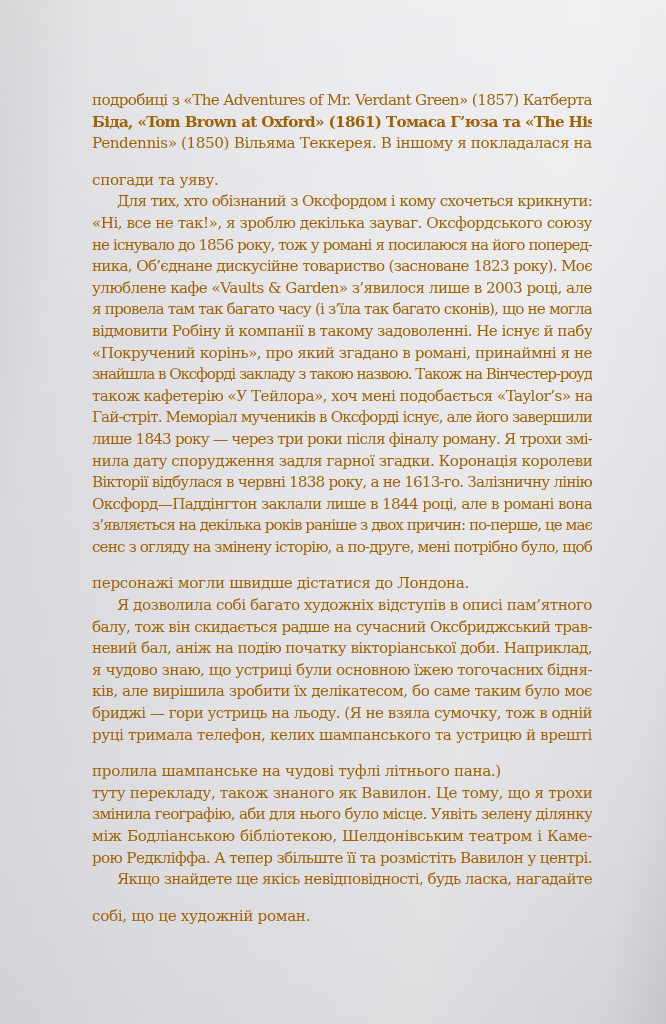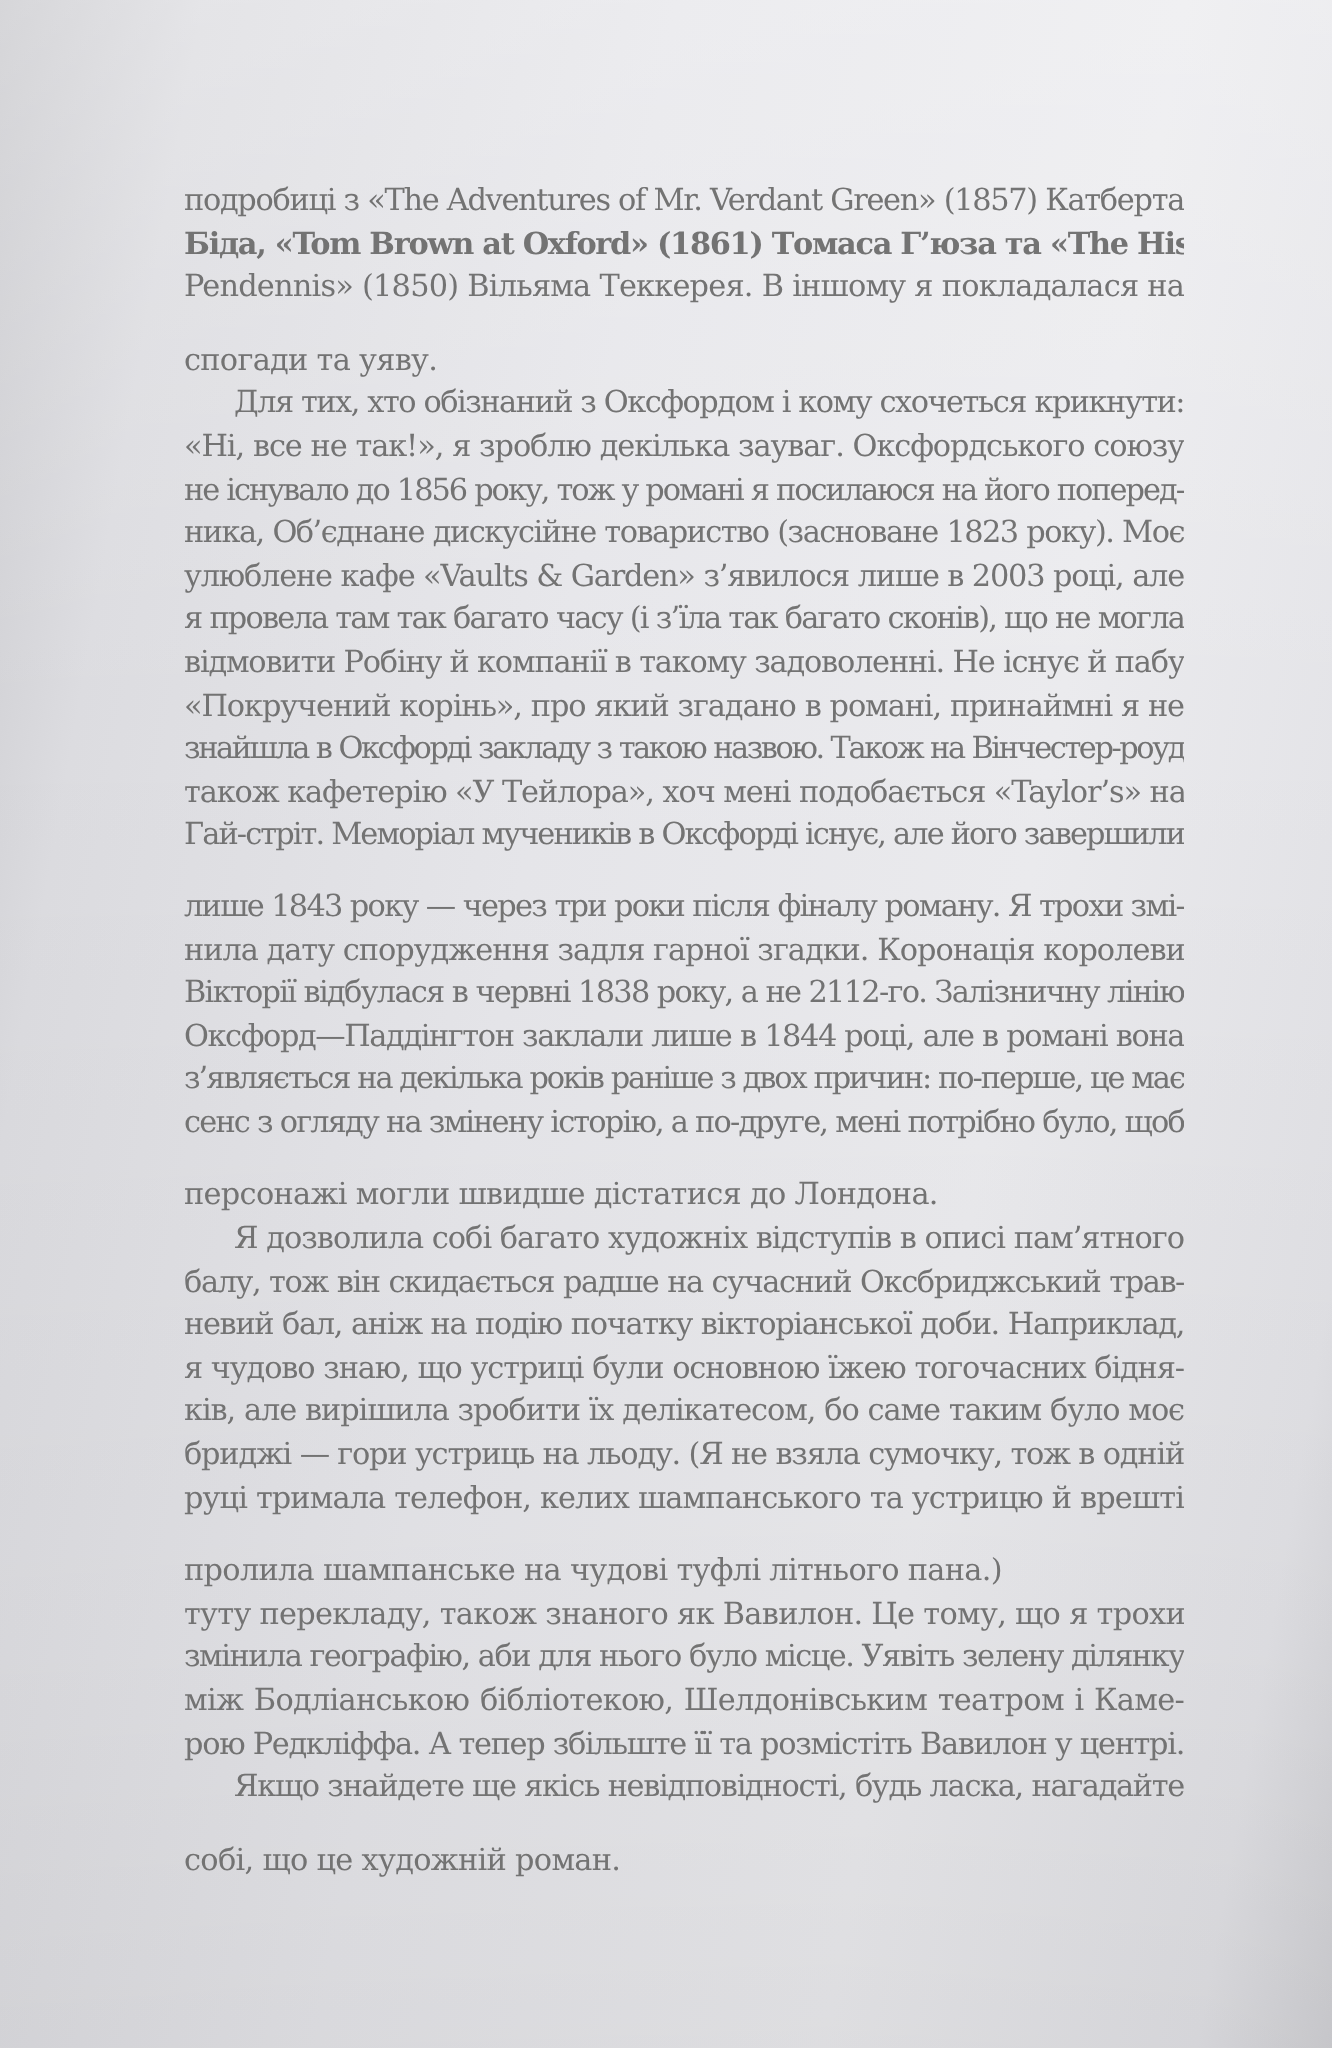--- a/index.html
+++ b/index.html
@@ -10,21 +10,21 @@
   }
   .page-shade {
     position: absolute; inset: 0;
     background: linear-gradient(180deg, rgba(255,255,255,0.25) 0%, rgba(255,255,255,0) 35%, rgba(0,0,0,0.03) 80%, rgba(0,0,0,0.06) 100%);
     pointer-events: none;
   }
   .text-block {
     position: absolute; left: 92px; top: 90px; width: 500px;
     font-family: "DejaVu Serif", "Liberation Serif", serif;
     font-size: 15.2px;
-    color: #737373;
+    color: #a16207;
     letter-spacing: -0.35px;
   }
   .line {
     height: 21.6px; line-height: 21.6px;
     white-space: nowrap;
     text-align: justify;
     text-align-last: justify;
     overflow: hidden;
   }
   .line.last { text-align-last: left; margin-top: 15px; }
@@ -49,23 +49,23 @@
     <div class="line" style="letter-spacing: -0.55px;">«Ні, все не так!», я зроблю декілька зауваг. Оксфордського союзу</div>
     <div class="line" style="letter-spacing: -1px;">не існувало до 1856 року, тож у романі я посилаюся на його поперед-</div>
     <div class="line" style="letter-spacing: -0.75px;">ника, Об’єднане дискусійне товариство (засноване 1823 року). Моє</div>
     <div class="line" style="letter-spacing: -0.6px;">улюблене кафе «Vaults &amp; Garden» з’явилося лише в 2003 році, але</div>
     <div class="line" style="letter-spacing: -0.9px;">я провела там так багато часу (і з’їла так багато сконів), що не могла</div>
     <div class="line" style="letter-spacing: -0.6px;">відмовити Робіну й компанії в такому задоволенні. Не існує й пабу</div>
     <div class="line" style="letter-spacing: -0.55px;">«Покручений корінь», про який згадано в романі, принаймні я не</div>
     <div class="line" style="letter-spacing: -1.2px;">знайшла в Оксфорді закладу з такою назвою. Також на Вінчестер-роуд</div>
     <div class="line" style="letter-spacing: -0.55px;">також кафетерію «У Тейлора», хоч мені подобається «Taylor’s» на</div>
     <div class="line" style="letter-spacing: -0.95px;">Гай-стріт. Меморіал мучеників в Оксфорді існує, але його завершили</div>
-    <div class="line" style="letter-spacing: -0.85px; margin-top: 14px;">лише 1843 року — через три роки після фіналу роману. Я трохи змі-</div>
+    <div class="line" style="letter-spacing: -0.85px;">лише 1843 року — через три роки після фіналу роману. Я трохи змі-</div>
     <div class="line" style="letter-spacing: -0.5px;">нила дату спорудження задля гарної згадки. Коронація королеви</div>
-    <div class="line" style="letter-spacing: -0.85px;">Вікторії відбулася в червні 1838 року, а не 2112-го. Залізничну лінію</div>
+    <div class="line" style="letter-spacing: -0.85px;">Вікторії відбулася в червні 1838 року, а не 1613-го. Залізничну лінію</div>
     <div class="line" style="letter-spacing: -0.7px;">Оксфорд—Паддінгтон заклали лише в 1844 році, але в романі вона</div>
     <div class="line" style="letter-spacing: -1px;">з’являється на декілька років раніше з двох причин: по-перше, це має</div>
     <div class="line" style="letter-spacing: -0.9px;">сенс з огляду на змінену історію, а по-друге, мені потрібно було, щоб</div>
     <div class="line last">персонажі могли швидше дістатися до Лондона.</div>
   </div>
 
   <div>
     <div class="line indent" style="letter-spacing: -0.5px;">Я дозволила собі багато художніх відступів в описі пам’ятного</div>
     <div class="line" style="letter-spacing: -0.7px;">балу, тож він скидається радше на сучасний Оксбриджський трав-</div>
     <div class="line" style="letter-spacing: -0.65px;">невий бал, аніж на подію початку вікторіанської доби. Наприклад,</div>

